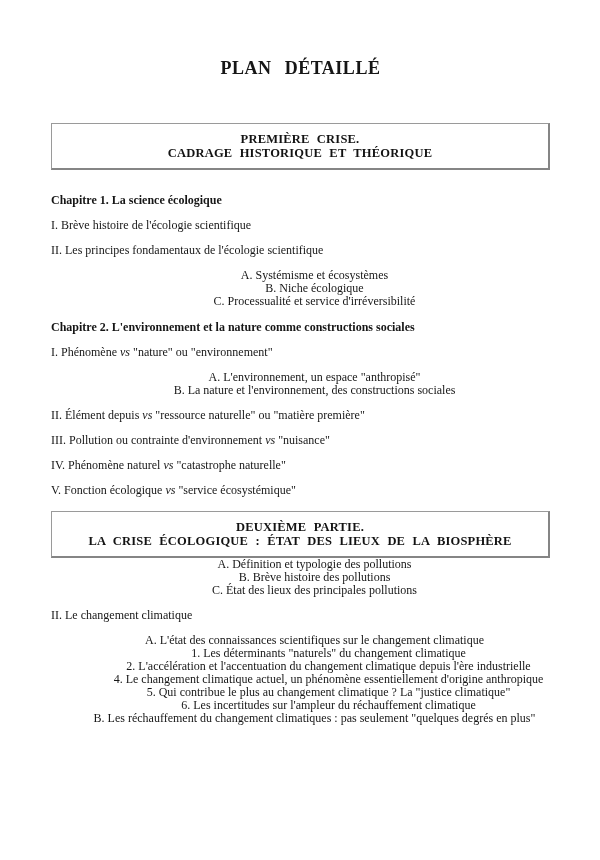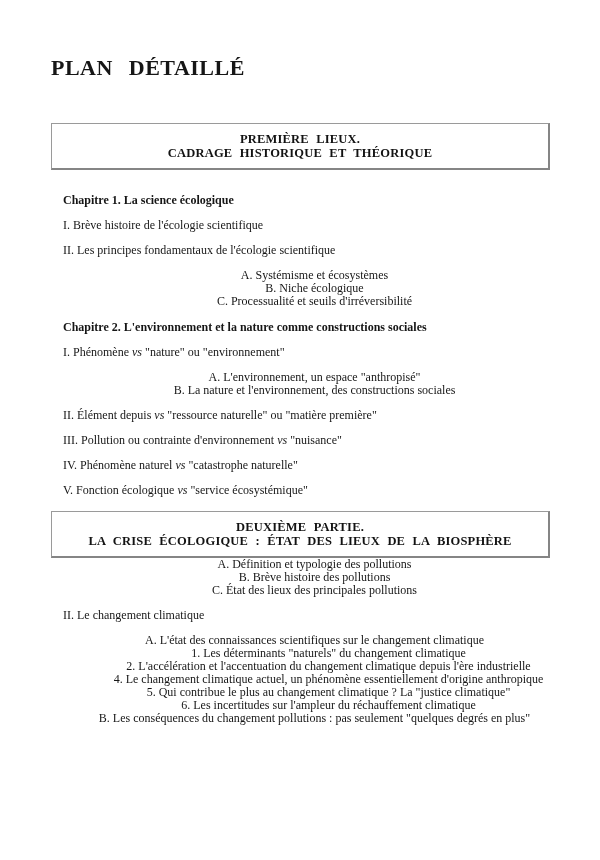--- a/index.html
+++ b/index.html
@@ -5,68 +5,68 @@
   html, body { margin: 0; padding: 0; background: #ffffff; }
   .page {
     width: 600px; height: 860px; box-sizing: border-box;
     background: #ffffff;
     padding: 56px 50px 0 51px;
     font-family: "Liberation Serif", "DejaVu Serif", serif;
     font-size: 12px; color: #161616;
     overflow: hidden;
   }
   .doc-title {
-    margin: 0; text-align: left;
-    font-size: 22px; font-weight: bold;
+    margin: 0; text-align: center;
+    font-size: 18px; font-weight: bold;
     letter-spacing: 0.5px; word-spacing: 0.45em;
     line-height: 24px;
   }
   .part-box {
     border: 1px solid #9a9a9a;
     border-right: 2px solid #858585;
     border-bottom: 2px solid #858585;
     padding: 8px 4px; text-align: center;
     background: #ffffff;
   }
   .part-box.first { margin-top: 43px; }
   .part-box.second { margin-top: 14px; }
   .part-line {
     font-weight: bold; font-size: 12.5px; line-height: 14px;
     word-spacing: 0.32em; letter-spacing: 0.2px; color: #131313;
   }
-  p { margin: 0 0 12px 12px; line-height: 13px; }
+  p { margin: 0 0 12px 0; line-height: 13px; }
   p.chapter { font-weight: bold; }
   p.chapter.ch1 { margin-top: 24px; }
   p.chapter.ch2 { margin-top: 13px; }
   p.after-box { margin-top: 26px; }
   .group { margin: 0 0 12px 0; }
   .group p { margin: 0; text-align: center; }
   .l2 { padding-left: 28px; }
   .l3 { padding-left: 56px; }
   .vs { font-style: italic; }
 </style>
 </head>
 <body>
 
 <div class="page">
 
   <h1 class="doc-title">PLAN  DÉTAILLÉ</h1>
 
   <div class="part-box first">
-    <div class="part-line">PREMIÈRE  LIEUX.</div>
+    <div class="part-line">PREMIÈRE  CRISE.</div>
     <div class="part-line">CADRAGE  HISTORIQUE  ET  THÉORIQUE</div>
   </div>
 
   <p class="chapter ch1">Chapitre 1. La science écologique</p>
   <p class="l1">I. Brève histoire de l'écologie scientifique</p>
   <p class="l1">II. Les principes fondamentaux de l'écologie scientifique</p>
   <div class="group">
     <p class="l2">A. Systémisme et écosystèmes</p>
     <p class="l2">B. Niche écologique</p>
-    <p class="l2">C. Processualité et seuils d'irréversibilité</p>
+    <p class="l2">C. Processualité et service d'irréversibilité</p>
   </div>
 
   <p class="chapter ch2">Chapitre 2. L'environnement et la nature comme constructions sociales</p>
   <p class="l1"><span>I. Phénomène </span><span class="vs">vs</span><span> "nature" ou "environnement"</span></p>
   <div class="group">
     <p class="l2">A. L'environnement, un espace "anthropisé"</p>
     <p class="l2">B. La nature et l'environnement, des constructions sociales</p>
   </div>
   <p class="l1"><span>II. Élément depuis </span><span class="vs">vs</span><span> "ressource naturelle" ou "matière première"</span></p>
   <p class="l1"><span>III. Pollution ou contrainte d'environnement </span><span class="vs">vs</span><span> "nuisance"</span></p>
@@ -84,16 +84,16 @@
     <p class="l2">C. État des lieux des principales pollutions</p>
   </div>
   <p class="l1">II. Le changement climatique</p>
   <div class="group">
     <p class="l2">A. L'état des connaissances scientifiques sur le changement climatique</p>
     <p class="l3">1. Les déterminants "naturels" du changement climatique</p>
     <p class="l3">2. L'accélération et l'accentuation du changement climatique depuis l'ère industrielle</p>
     <p class="l3">4. Le changement climatique actuel, un phénomène essentiellement d'origine anthropique</p>
     <p class="l3">5. Qui contribue le plus au changement climatique ? La "justice climatique"</p>
     <p class="l3">6. Les incertitudes sur l'ampleur du réchauffement climatique</p>
-    <p class="l2">B. Les conséquences du changement pollutions : pas seulement "quelques degrés en plus"</p>
+    <p class="l2">B. Les réchauffement du changement climatiques : pas seulement "quelques degrés en plus"</p>
   </div>
 
 </div>
 
 </body></html>

